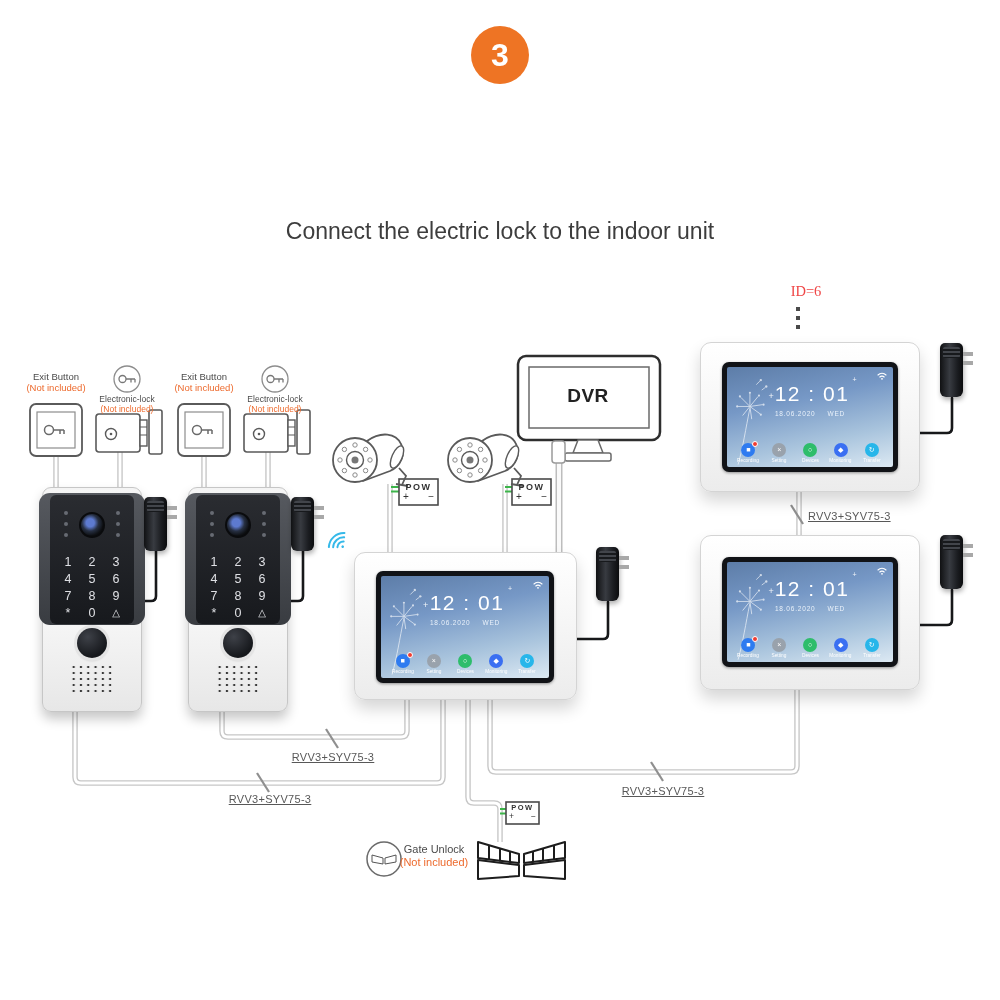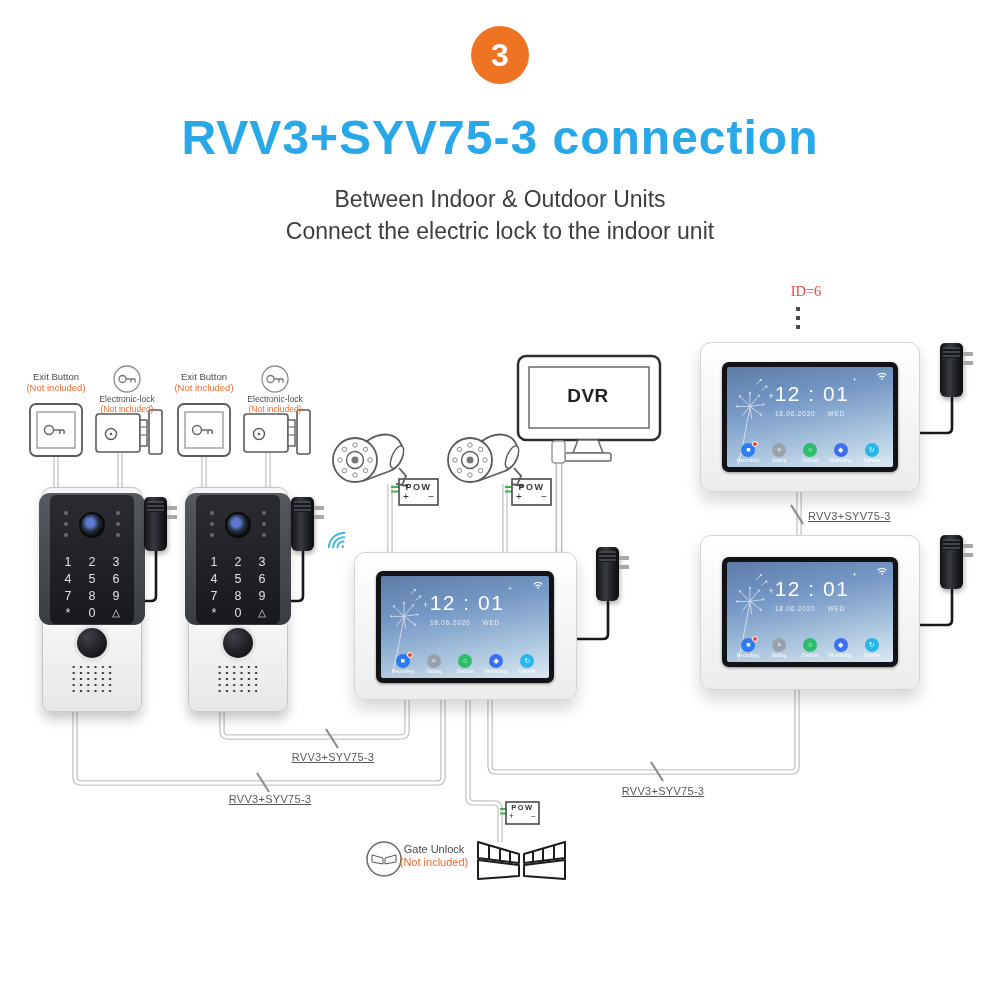--- a/index.html
+++ b/index.html
@@ -236,22 +236,20 @@
 
     <g transform="translate(342,546) rotate(-42)" fill="none" stroke="#35b9e9" stroke-width="2" stroke-linecap="round">
       <circle cx="0" cy="1" r="1.3" fill="#35b9e9" stroke="none"></circle>
       <path d="M-4.2,-2.2 A6,6 0 0 1 4.2,-2.2"></path>
       <path d="M-7.4,-5 A10.5,10.5 0 0 1 7.4,-5"></path>
       <path d="M-10.5,-8 A15,15 0 0 1 10.5,-8"></path>
     </g>
   </svg>
 
   <div class="badge">3</div>
-  <div class="title">RVV3+SYV75-3 connection</div>
-  <div class="sub sub1">Between Indoor &amp; Outdoor Units</div>
   <div class="sub sub2">Connect the electric lock to the indoor unit</div>
 
   <div class="keypad" style="left:42px;top:487px;">
     <div class="kp-panel">
       <div class="kp-cam"></div>
       <span class="led" style="left:14px;top:16px;"></span>
         <span class="led" style="left:14px;top:27px;"></span>
       <span class="led" style="left:14px;top:38px;"></span>
         <span class="led" style="right:14px;top:16px;"></span>
       <span class="led" style="right:14px;top:27px;"></span>

